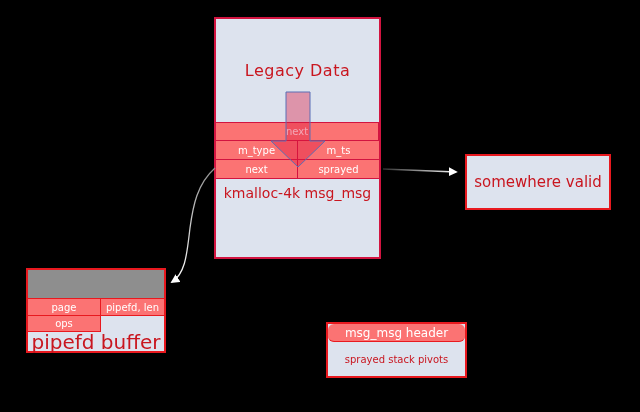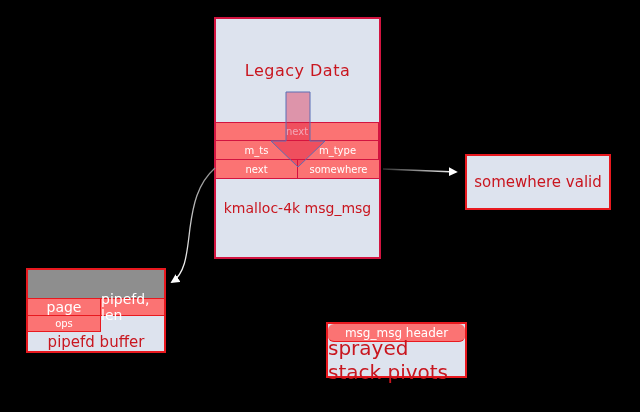--- a/index.html
+++ b/index.html
@@ -13,66 +13,66 @@
   .legacy-box{left:214px;top:17px;width:167px;height:242px;border:2px solid var(--border-crimson,#d21440);}
   .legacy-title{height:103px;display:flex;align-items:center;justify-content:center;
     color:var(--text-red,#c9161f);font-size:16px;letter-spacing:.5px;}
   .legacy-rows{width:100%;}
   .srow{display:flex;height:19px;box-sizing:border-box;background:var(--row-fill,#fb7373);
     border-bottom:1px solid var(--border-crimson,#d21440);}
   .srow:first-child{border-top:1px solid var(--border-crimson,#d21440);}
   .scell{flex:1;display:flex;align-items:center;justify-content:center;
     color:var(--text-white,#fff);font-size:10px;box-sizing:border-box;}
   .scell.left{border-right:1px solid var(--border-crimson,#d21440);}
-  .legacy-caption{padding-top:21px;text-align:center;color:var(--text-red,#c9161f);font-size:14px;}
+  .legacy-caption{padding-top:6px;text-align:center;color:var(--text-red,#c9161f);font-size:14px;}
   
   .somewhere-box{left:465px;top:154px;width:146px;height:56px;border:2px solid var(--border-red,#e8191f);
     display:flex;align-items:center;justify-content:center;color:var(--text-red,#c9161f);font-size:15px;}
   
   .pipefd-box{left:26px;top:268px;width:140px;height:85px;border:2px solid var(--border-red,#e8191f);}
   .pipefd-gray{height:28px;background:var(--gray-fill,#8e8e8e);border-bottom:1px solid var(--border-red,#e8191f);}
   .prow1{display:flex;height:17px;box-sizing:border-box;background:var(--row-fill,#fb7373);
     border-bottom:1px solid var(--border-red,#e8191f);}
   .prow1 .pcell{display:flex;align-items:center;justify-content:center;
-    color:var(--text-white,#fff);font-size:14px;box-sizing:border-box;}
+    color:var(--text-white,#fff);font-size:10px;box-sizing:border-box;}
   .pcell.page{width:73px;border-right:1px solid var(--border-red,#e8191f);}
   .pcell.offset{flex:1;}
   .prow2{display:flex;height:16px;}
   .ops-cell{width:73px;box-sizing:border-box;background:var(--row-fill,#fb7373);
     border-right:1px solid var(--border-red,#e8191f);border-bottom:1px solid var(--border-red,#e8191f);
     display:flex;align-items:center;justify-content:center;color:var(--text-white,#fff);font-size:10px;}
   .pipefd-caption{height:20px;display:flex;align-items:center;justify-content:center;
-    color:var(--text-red,#c9161f);font-size:15px;}
+    color:var(--text-red,#c9161f);font-size:20px;}
   
   .pivots-box{left:326px;top:322px;width:141px;height:56px;border:2px solid var(--border-red,#e8191f);}
   .pivots-header{height:17px;background:var(--row-fill,#fb7373);border-bottom:1px solid var(--border-red,#e8191f);
     display:flex;align-items:center;justify-content:center;color:var(--text-white,#fff);font-size:12px;border-radius:6px;}
   .pivots-caption{height:35px;display:flex;align-items:center;justify-content:center;
-    color:var(--text-red,#c9161f);font-size:20px;}
+    color:var(--text-red,#c9161f);font-size:10px;}
   
   .overlay{position:absolute;left:0;top:0;width:640px;height:412px;pointer-events:none;z-index:5;}
 </style>
 </head>
 <body>
 
 <div class="canvas">
 
   <div class="box legacy-box">
     <div class="legacy-title">Legacy Data</div>
     <div class="legacy-rows">
       <div class="srow">
         <div class="scell left">next</div>
       </div>
       <div class="srow">
+        <div class="scell left">m_type</div>
         <div class="scell">m_ts</div>
-        <div class="scell left">m_type</div>
       </div>
       <div class="srow">
         <div class="scell left">next</div>
-        <div class="scell">somewhere</div>
+        <div class="scell">sprayed</div>
       </div>
     </div>
     <div class="legacy-caption">kmalloc-4k msg_msg</div>
   </div>
 
   <div class="box somewhere-box">
     <span>somewhere valid</span>
   </div>
 
   <div class="box pipefd-box">

